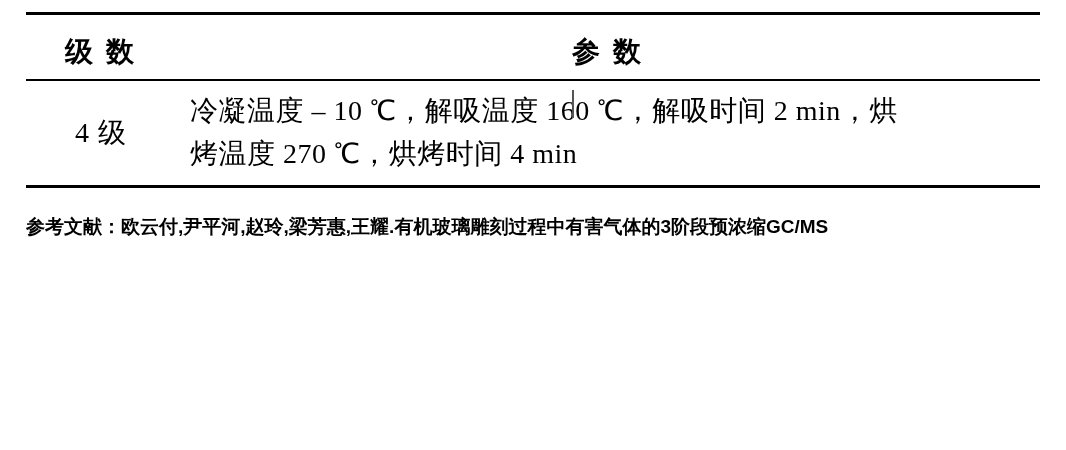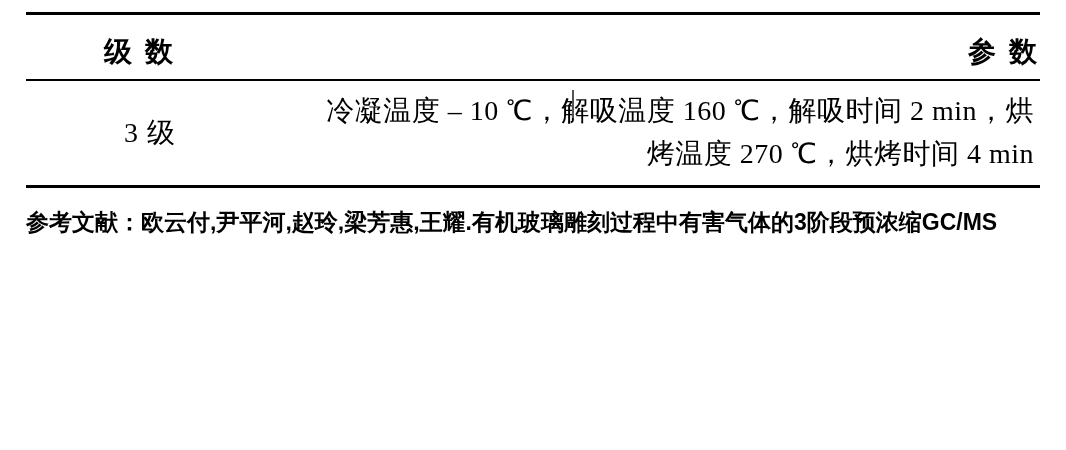--- a/index.html
+++ b/index.html
@@ -24,21 +24,20 @@
   table.data-table {
     width: 1014px;
     border-collapse: collapse;
     table-layout: fixed;
     margin-top: 10px;
   }
   table.data-table td,
   table.data-table th {
     padding: 0;
     vertical-align: middle;
-    text-align: right;
   }
   .rule-top {
     height: 3px;
     background: #000;
     width: 1014px;
     margin-top: 12px;
   }
   .rule-mid {
     height: 2px;
     background: #000;
@@ -82,24 +81,24 @@
   }
   .body-row-short {
     height: 66px;
   }
   .param-line {
     display: block;
     white-space: nowrap;
   }
   .ref-block {
     width: 1014px;
-    margin-top: 16px;
+    margin-top: 24px;
     font-family: "Liberation Sans", sans-serif;
     font-weight: bold;
-    font-size: 23px;
+    font-size: 19px;
     line-height: 1.62;
     letter-spacing: 0px;
     color: #000;
   }
   .ref-line {
     display: block;
   }
   .cursor-artifact {
     position: absolute;
     left: 572px;
@@ -127,21 +126,21 @@
         <th class="head-cell">参 数</th>
       </tr>
       <tr>
         <td colspan="2">
           <div class="rule-mid"></div>
         </td>
       </tr>
 
 
       <tr class="body-row-tall">
-        <td class="level-cell">3 级</td>
+        <td class="level-cell">4 级</td>
         <td class="param-cell">
           <span class="param-line">冷凝温度 – 10 ℃，解吸温度 160 ℃，解吸时间 2 min，烘</span>
           <span class="param-line">烤温度 270 ℃，烘烤时间 4 min</span>
         </td>
       </tr>
 
     </tbody>
   </table>
 
   <div class="rule-bottom"></div>

